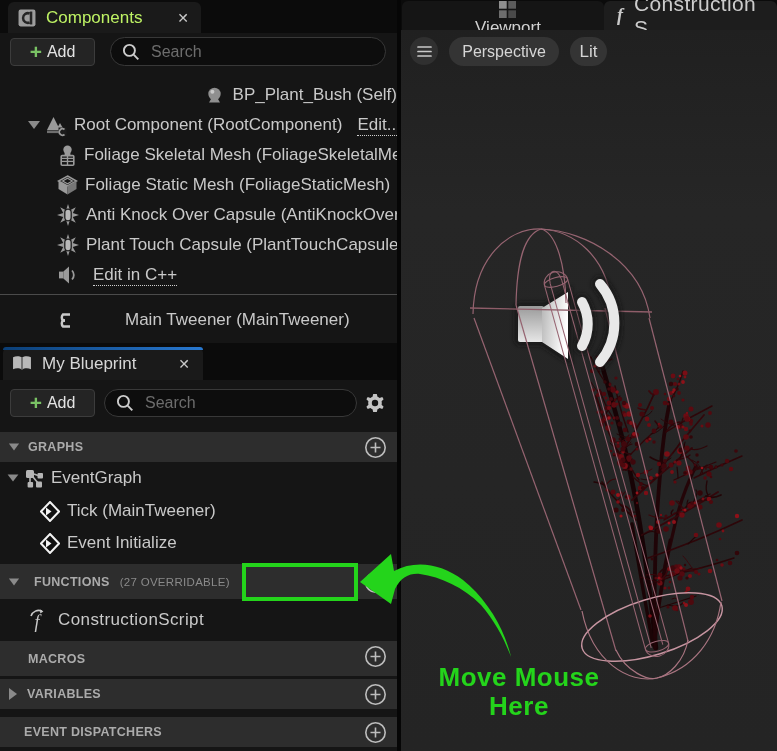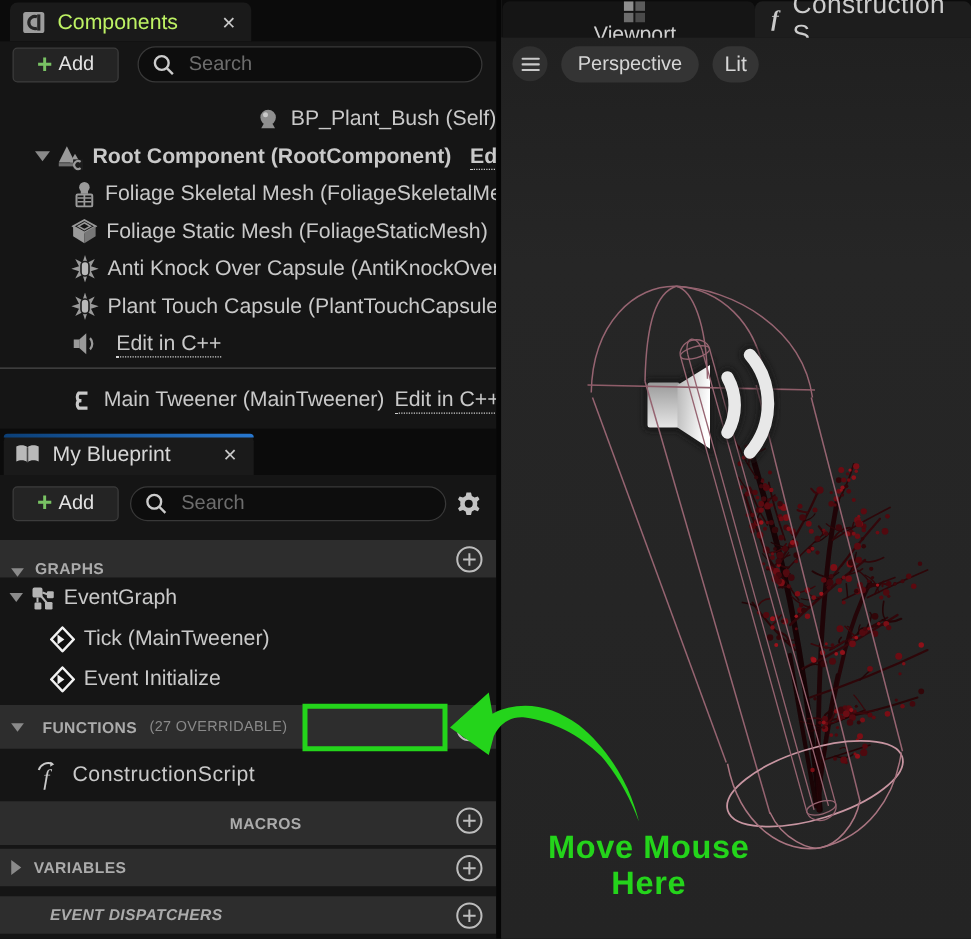--- a/index.html
+++ b/index.html
@@ -55,21 +55,21 @@
 
   <div class="row" style="top:80px;justify-content:flex-end;">
     <svg width="19" height="19" viewBox="0 0 19 19" style="margin-left:13px;">
       <circle cx="9.5" cy="8" r="6.2" fill="#8f8f8f"></circle>
       <circle cx="7.4" cy="5.8" r="2" fill="#c9c9c9"></circle>
       <path d="M4 16.5 L15 16.5 L13 13 L6 13 Z" fill="#8f8f8f"></path>
     </svg>
     <span style="margin-left:9px;">BP_Plant_Bush (Self)</span>
   </div>
 
-  <div class="row" style="top:110px;font-weight:bold;">
+  <div class="row" style="top:110px;">
     <div class="exp" style="margin-left:28px;"></div>
     <svg width="23" height="23" viewBox="0 0 23 23" style="margin-left:5px;">
       <path d="M2 16 L8.5 3 L15 16 Z" fill="#9a9a9a"></path>
       <path d="M11 16 L15 9 L19 16 Z" fill="#9a9a9a"></path>
       <rect x="2" y="16.5" width="13" height="2.6" fill="#6e6e6e"></rect>
       <rect x="13.5" y="13.5" width="8" height="8.5" fill="#1c1c1c"></rect>
       <path d="M19.5 15.5 A3.2 3.2 0 1 0 19.5 20.5" fill="none" stroke="#9a9a9a" stroke-width="1.7"></path>
     </svg>
     <span style="margin-left:6px;">Root Component (RootComponent)</span>
         <span class="edit">Edit...</span>
@@ -117,21 +117,21 @@
     <svg width="20" height="20" viewBox="0 0 20 20" style="margin-left:58px;">
       <rect x="1" y="6.6" width="4.4" height="6.8" fill="#9a9a9a"></rect>
       <path d="M5.4 6.6 L11 1.6 L11 18.4 L5.4 13.4 Z" fill="#9a9a9a"></path>
       <path d="M14 5.5 A6.5 6.5 0 0 1 14 14.5" fill="none" stroke="#9a9a9a" stroke-width="1.8"></path>
     </svg>
         <span class="edit">Edit in C++</span>
   </div>
 
   <div class="abs" style="left:0;top:294px;width:397px;height:1px;background:#4b4b4b;"></div>
 
-  <div class="row" style="top:304px;height:32px;">
+  <div class="row" style="top:304px;height:32px;gap:42px;">
     <svg width="19" height="19" viewBox="0 0 19 19" style="margin-left:55px;">
       <path d="M15 3.5 L8 3.5 A4.5 4.5 0 0 0 8 9.5 L10 9.5" fill="none" stroke="#c9c9c9" stroke-width="2.6"></path>
       <path d="M15 15.5 L8 15.5 A4.5 4.5 0 0 1 8 9.5 L10 9.5" fill="none" stroke="#c9c9c9" stroke-width="2.6"></path>
     </svg>
     <span style="margin-left:9px;">Main Tweener (MainTweener)</span>
         <span class="edit" style="margin-left:8px;">Edit in C++</span>
   </div>
 
   <div class="abs" style="left:0;top:343px;width:397px;height:37px;background:#0b0b0b;"></div>
   <div class="tab" style="left:3px;top:347px;width:200px;height:33px;background:#1a1a1a;">
@@ -154,21 +154,21 @@
     </svg>
     <span style="margin-left:11px;">Search</span>
   </div>
   <svg width="26" height="26" viewBox="0 0 26 26" class="abs" style="left:362px;top:390px;">
     <g fill="#c4c4c4">
       <path d="M13 4 L14.8 4 L15.5 6.8 A6.6 6.6 0 0 1 17.6 8 L20.3 7.1 L21.6 9.3 L19.6 11.3 A6.6 6.6 0 0 1 19.6 14.7 L21.6 16.7 L20.3 18.9 L17.6 18 A6.6 6.6 0 0 1 15.5 19.2 L14.8 22 L11.2 22 L10.5 19.2 A6.6 6.6 0 0 1 8.4 18 L5.7 18.9 L4.4 16.7 L6.4 14.7 A6.6 6.6 0 0 1 6.4 11.3 L4.4 9.3 L5.7 7.1 L8.4 8 A6.6 6.6 0 0 1 10.5 6.8 L11.2 4 Z"></path>
       <circle cx="13" cy="13" r="3.2" fill="#151515"></circle>
     </g>
   </svg>
 
-  <div class="hdr" style="top:432px;height:30px;align-items:flex-end;">
+  <div class="hdr" style="top:432px;height:30px;">
     <div class="exp" style="margin-left:8px;transform:scale(0.85);"></div>
     <span style="margin-left:8px;">GRAPHS</span>
   </div>
   <svg class="pc" style="left:364px;top:436px;" width="23" height="23" viewBox="0 0 23 23">
     <circle cx="11.5" cy="11.5" r="9.7" fill="none" stroke="#bdbdbd" stroke-width="1.6"></circle>
     <path d="M11.5 6.5 L11.5 16.5 M6.5 11.5 L16.5 11.5" stroke="#bdbdbd" stroke-width="1.6"></path>
   </svg>
 
   <div class="row" style="top:463px;">
     <div class="exp" style="margin-left:7px;transform:scale(0.9);"></div>
@@ -210,39 +210,39 @@
 
   <div class="row" style="top:603px;height:34px;">
     <svg width="24" height="24" viewBox="0 0 24 24" style="margin-left:28px;">
       <path d="M3 8 A8 8 0 0 1 14 3.2" fill="none" stroke="#c9c9c9" stroke-width="1.6"></path>
       <path d="M12.2 1.4 L15.4 3.4 L12.2 5.4" fill="#c9c9c9"></path>
       <text x="6.5" y="20" font-family="Liberation Serif" font-style="italic" font-size="18" fill="#c9c9c9">f</text>
     </svg>
     <span style="margin-left:6px;letter-spacing:0.4px;">ConstructionScript</span>
   </div>
 
-  <div class="hdr" style="top:641px;height:35px;justify-content:center;">
+  <div class="hdr" style="top:641px;height:35px;">
     <span style="margin-left:28px;">MACROS</span>
   </div>
   <svg class="pc" style="left:364px;top:645px;" width="23" height="23" viewBox="0 0 23 23">
     <circle cx="11.5" cy="11.5" r="9.7" fill="none" stroke="#bdbdbd" stroke-width="1.6"></circle>
     <path d="M11.5 6.5 L11.5 16.5 M6.5 11.5 L16.5 11.5" stroke="#bdbdbd" stroke-width="1.6"></path>
   </svg>
 
   <div class="hdr" style="top:679px;height:30px;">
     <div class="expr" style="margin-left:9px;"></div>
     <span style="margin-left:10px;">VARIABLES</span>
   </div>
   <svg class="pc" style="left:364px;top:683px;" width="23" height="23" viewBox="0 0 23 23">
     <circle cx="11.5" cy="11.5" r="9.7" fill="none" stroke="#bdbdbd" stroke-width="1.6"></circle>
     <path d="M11.5 6.5 L11.5 16.5 M6.5 11.5 L16.5 11.5" stroke="#bdbdbd" stroke-width="1.6"></path>
   </svg>
 
   <div class="hdr" style="top:717px;height:30px;">
-    <span style="margin-left:40px;font-style:italic;">EVENT DISPATCHERS</span>
+    <span style="margin-left:24px;">EVENT DISPATCHERS</span>
   </div>
   <svg class="pc" style="left:364px;top:721px;" width="23" height="23" viewBox="0 0 23 23">
     <circle cx="11.5" cy="11.5" r="9.7" fill="none" stroke="#bdbdbd" stroke-width="1.6"></circle>
     <path d="M11.5 6.5 L11.5 16.5 M6.5 11.5 L16.5 11.5" stroke="#bdbdbd" stroke-width="1.6"></path>
   </svg>
 </div>
 
 <div class="abs" style="left:397px;top:0;width:4px;height:751px;background:#060606;"></div>
 
 <div class="abs" style="left:401px;top:0;width:376px;height:751px;background:#252525;overflow:hidden;">

